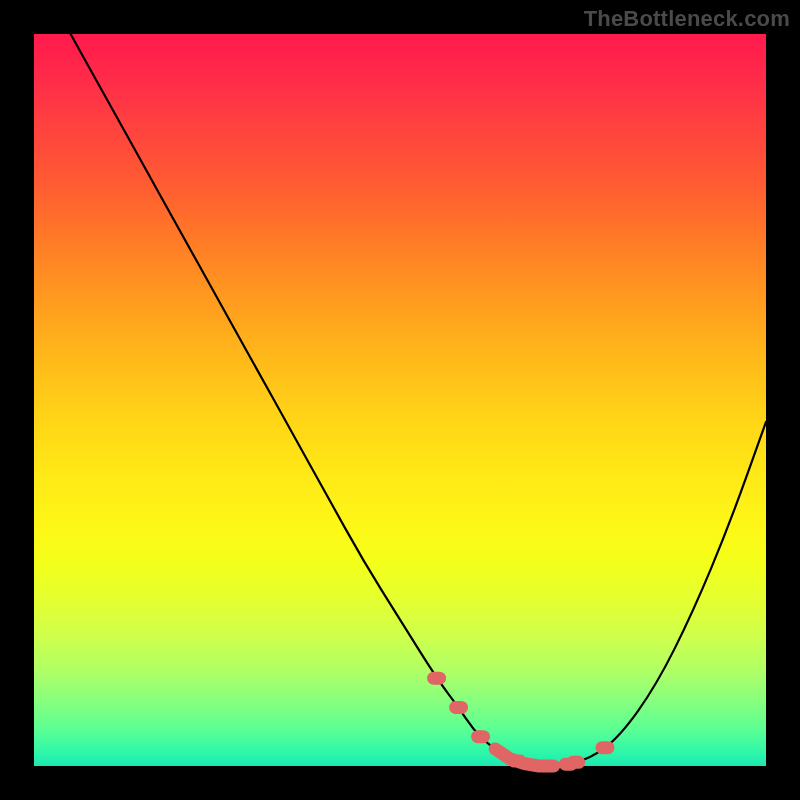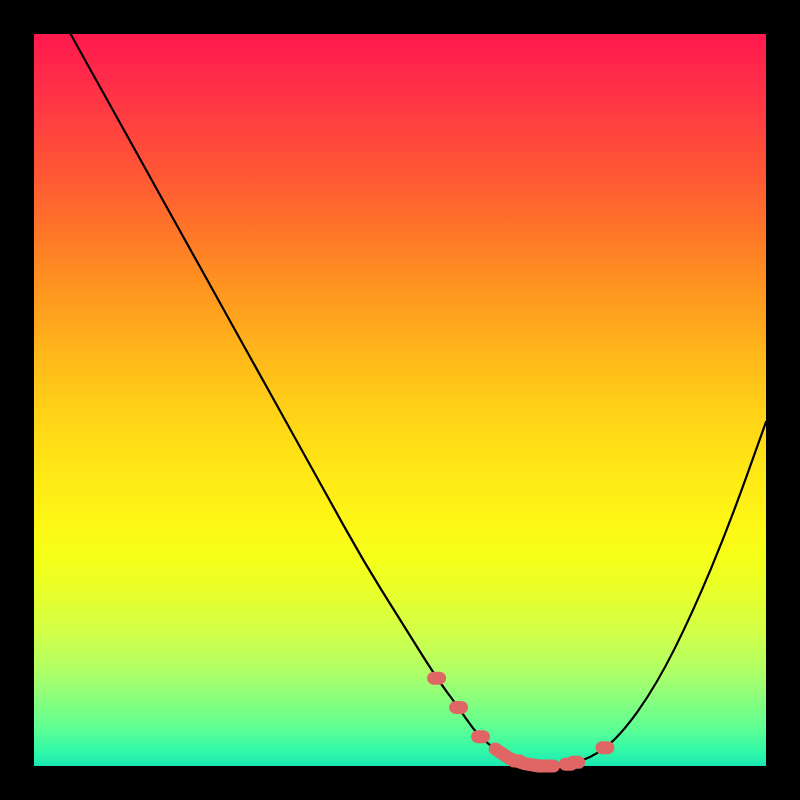--- a/index.html
+++ b/index.html
@@ -77,19 +77,20 @@
     stroke: #e06666;
     stroke-width: 13;
     stroke-linecap: round;
     stroke-linejoin: round;
   }
 </style>
 </head>
 <body>
 
 <div class="frame">
+  <div class="watermark">TheBottleneck.com</div>
   <div class="plot">
     <svg class="curve" viewBox="0 0 732 732" preserveAspectRatio="none">
       <path id="curve-path" class="line" d="M 36.6 0 Q 36.6 0 54.900000000000006 32.94 Q 73.2 65.88 91.5 98.82 Q 109.8 131.76 128.1 164.7 Q 146.4 197.64 164.7 230.57999999999998 Q 183 263.52 201.3 296.46 Q 219.6 329.4 237.89999999999998 362.34 Q 256.2 395.28 274.5 428.22 Q 292.8 461.16 311.1 494.1 Q 329.40000000000003 527.04 347.70000000000005 556.3199999999999 Q 366 585.6 384.3 614.88 Q 402.6 644.16 413.58 658.8 Q 424.55999999999995 673.44 431.88 684.4200000000001 Q 439.2 695.4 446.52 702.72 Q 453.84 710.04 464.82 717.3599999999999 Q 475.8 724.68 486.78000000000003 728.3399999999999 Q 497.76000000000005 732 512.4 732 Q 527.04 732 541.6800000000001 728.3399999999999 Q 556.32 724.68 570.96 713.7 Q 585.6 702.72 603.9 677.1 Q 622.1999999999999 651.48 640.5 614.88 Q 658.8000000000001 578.28 677.1 534.36 Q 695.4 490.44 713.7 439.20000000000005 T 732 387.96000000000004"></path>
       <path id="marker-path" class="markers" d="M 399.6 644.16 L 405.6 644.16 M 421.55999999999995 673.44 L 427.55999999999995 673.44 M 443.52 702.72 L 449.52 702.72 M 480.12 727.12 L 486.12 727.12 M 509.4 732 L 515.4 732 M 531.36 730.17 L 537.36 730.17 M 538.68 728.34 L 544.68 728.34 M 567.96 713.7 L 573.96 713.7 M 461.16 714.92 L 475.8 724.68 L 490.44000000000005 729.56 L 505.08 732 L 519.72 732 "></path>
     </svg>
   </div>
 </div>
 
 </body></html>

